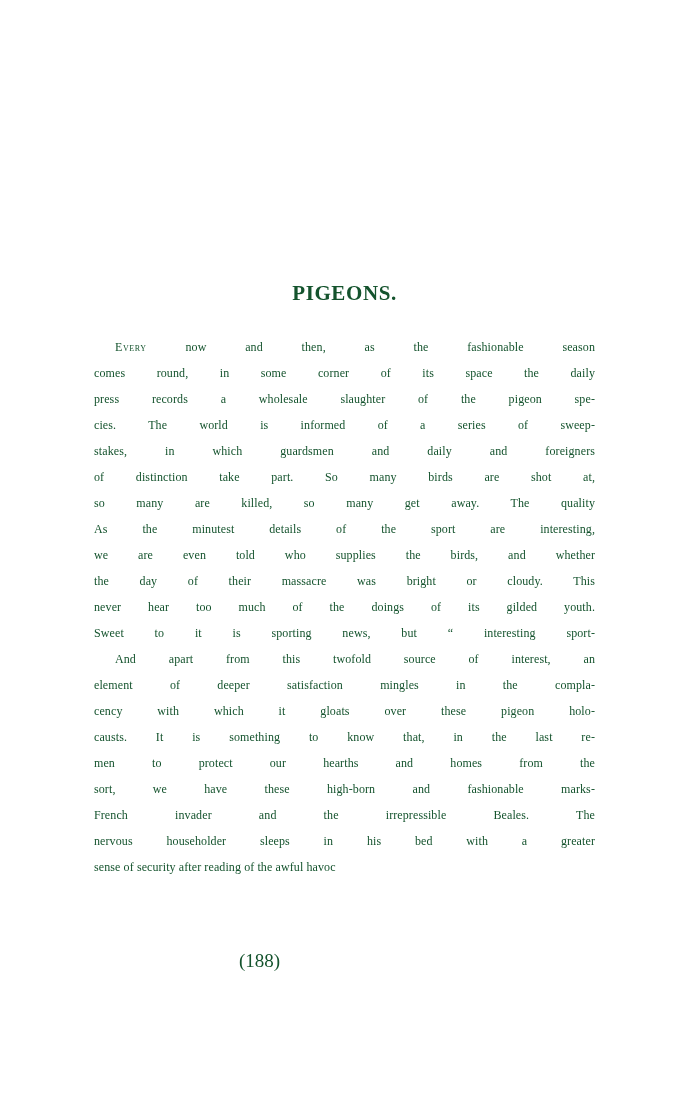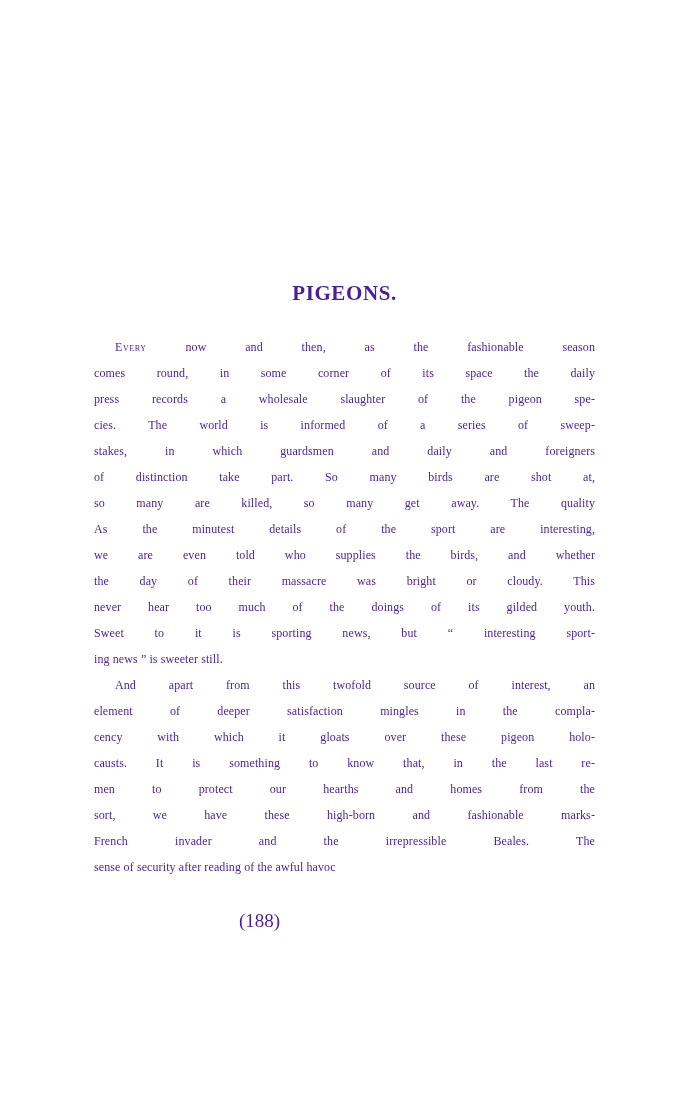--- a/index.html
+++ b/index.html
@@ -6,21 +6,21 @@
     margin: 0;
     padding: 0;
     background: #ffffff;
   }
   .page {
     position: relative;
     width: 688px;
     height: 1052px;
     background: #ffffff;
     font-family: "Liberation Serif", serif;
-    color: #4c1d95;
+    color: #14532d;
     overflow: hidden;
   }
   .title {
     position: absolute;
     top: 280px;
     left: 94px;
     width: 501px;
     margin: 0;
     text-align: center;
     font-size: 21px;
@@ -51,21 +51,21 @@
   }
   .line.indent {
     text-indent: 21px;
   }
   .sc {
     font-variant: small-caps;
     letter-spacing: 0.6px;
   }
   .page-number {
     position: absolute;
-    top: 908px;
+    top: 948px;
     left: 94px;
     width: 501px;
     box-sizing: border-box;
     padding-left: 145px;
     font-size: 19px;
     line-height: 26px;
   }
 </style>
 </head>
 <body>
@@ -80,28 +80,28 @@
         <div class="line">press records a wholesale slaughter of the pigeon spe-</div>
         <div class="line">cies.  The world is informed of a series of sweep-</div>
         <div class="line">stakes, in which guardsmen and daily and foreigners</div>
         <div class="line">of distinction take part.  So many birds are shot at,</div>
         <div class="line">so many are killed, so many get away.  The quality</div>
         <div class="line">As the minutest details of the sport are interesting,</div>
         <div class="line">we are even told who supplies the birds, and whether</div>
         <div class="line">the day of their massacre was bright or cloudy.  This</div>
         <div class="line">never hear too much of the doings of its gilded youth.</div>
         <div class="line">Sweet to it is sporting news, but “ interesting sport-</div>
-        <div class="line last">ing news ” is sweeter still.</div>
       </div>
       <div class="paragraph">
         <div class="line indent">And apart from this twofold source of interest, an</div>
         <div class="line">element of deeper satisfaction mingles in the compla-</div>
         <div class="line">cency with which it gloats over these pigeon holo-</div>
         <div class="line">causts.  It is something to know that, in the last re-</div>
         <div class="line">men to protect our hearths and homes from the</div>
         <div class="line">sort, we have these high-born and fashionable marks-</div>
         <div class="line">French invader and the irrepressible Beales.  The</div>
+        <div class="line">nervous householder sleeps in his bed with a greater</div>
         <div class="line last">sense of security after reading of the awful havoc</div>
       </div>
     </main>
 
   <div class="page-number">(188)</div>
 </div>
 
 </body></html>

